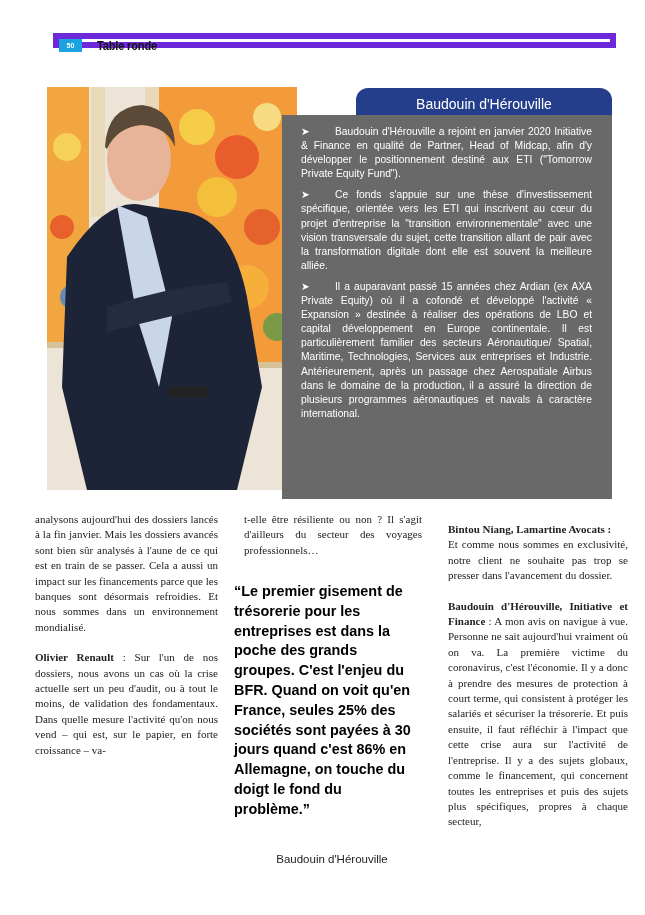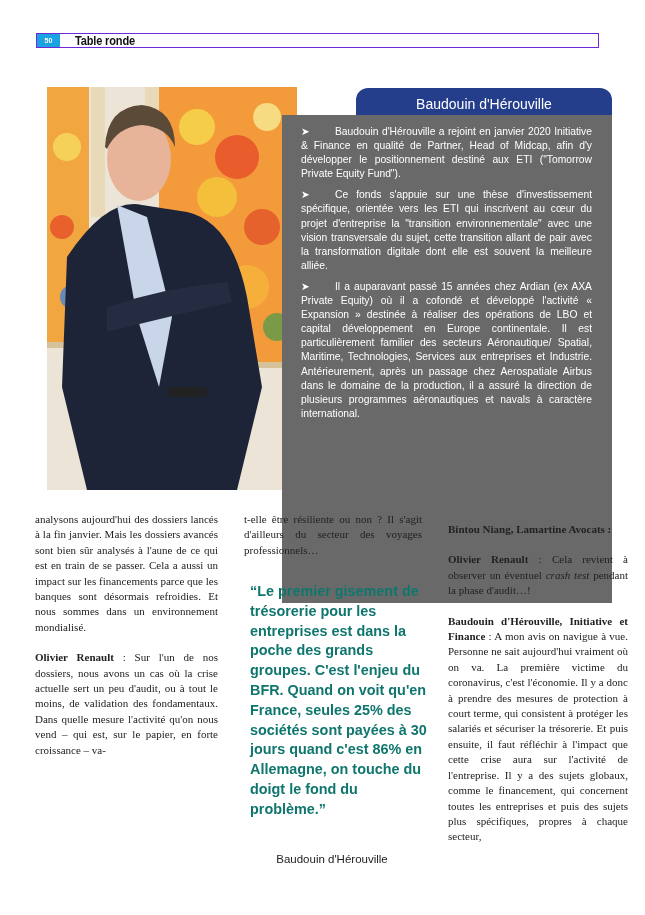--- a/index.html
+++ b/index.html
@@ -1,40 +1,40 @@
 <!DOCTYPE html>
 <html><head>
 <meta charset="utf-8">
 <style>
   html, body { margin: 0; padding: 0; background: #ffffff; }
   body { width: 645px; height: 915px; position: relative; overflow: hidden; font-family: "Liberation Serif", serif; color: #222; }
 
   
-  .header { position: absolute; left: 36px; top: 33px; width: 563px; height: 15px; border: 1px solid #6d28d9; box-sizing: border-box; }
+  .header { position: absolute; left: 53px; top: 33px; width: 563px; height: 15px; border: 6px solid #6d28d9; box-sizing: border-box; }
   .page-num { position: absolute; left: 0; top: 0; width: 23px; height: 13px; background: #1aa3e0; color: #fff; font: bold 7px "Liberation Sans", sans-serif; text-align: center; line-height: 13px; }
   .section-title { position: absolute; left: 38px; top: -1px; font: bold 13px "Liberation Sans", sans-serif; color: #111; letter-spacing: -0.2px; transform: scaleX(0.85); transform-origin: left center; }
 
   
   .photo { position: absolute; left: 47px; top: 87px; width: 250px; height: 403px; overflow: hidden; background: #e9e1d3; }
 
   
   .bio-title { position: absolute; left: 356px; top: 88px; width: 256px; height: 30px; background: #243e8c; border-radius: 12px 12px 0 0; color: #fff; font: 14px "Liberation Sans", sans-serif; text-align: center; line-height: 32px; }
-  .bio-box { position: absolute; left: 282px; top: 115px; width: 330px; height: 488px; background: #6a6969; color: #fff; box-sizing: border-box; padding: 10px 20px 0 19px; font: 10.3px/14.1px "Liberation Sans", sans-serif; }
+  .bio-box { position: absolute; left: 282px; top: 115px; width: 330px; height: 384px; background: #6a6969; color: #fff; box-sizing: border-box; padding: 10px 20px 0 19px; font: 10.3px/14.1px "Liberation Sans", sans-serif; }
   .bio-box p { margin: 0 0 7px 0; text-align: justify; }
   .bio-box .arrow { display: inline-block; width: 34px; text-indent: 0; }
 
   
   .col { position: absolute; font: 11px/15.4px "Liberation Serif", serif; color: #222; text-align: justify; }
   .col p { margin: 0 0 15px 0; }
   .col b { font-weight: bold; }
   .col1 { left: 35px; top: 512px; width: 183px; }
   .col2 { left: 244px; top: 512px; width: 178px; }
   .col3 { left: 448px; top: 522px; width: 180px; }
 
-  .quote { position: absolute; left: 250px; top: 582px; width: 180px; font: bold 14.4px/19.8px "Liberation Sans", sans-serif; color: #0f766e; text-align: left; }
+  .quote { position: absolute; left: 234px; top: 582px; width: 180px; font: bold 14.4px/19.8px "Liberation Sans", sans-serif; color: #000000; text-align: left; }
   .quote-author { position: absolute; left: 242px; top: 853px; width: 180px; text-align: center; font: 11.5px "Liberation Sans", sans-serif; color: #222; }
 </style>
 </head>
 <body>
 
 <div class="header">
   <div class="page-num">50</div>
   <div class="section-title">Table ronde</div>
 </div>
 
@@ -84,16 +84,15 @@
   <p><b>Olivier Renault</b> <span>: Sur l'un de nos dossiers, nous avons  un cas où la crise actuelle sert un peu d'audit, ou à tout le moins, de validation des fondamentaux. Dans quelle mesure l'activité qu'on nous vend – qui est, sur le papier, en forte croissance  – va-</span></p>
 </div>
 
 <div class="col col2">
   <p><span>t-elle être résiliente ou non ? Il s'agit d'ailleurs du secteur des  voyages professionnels…</span></p>
 </div>
 <div class="quote">“Le premier gisement de trésorerie pour les entreprises est dans la poche des grands groupes. C'est l'enjeu du BFR. Quand on voit qu'en France, seules 25% des sociétés sont payées à 30 jours quand c'est 86% en Allemagne, on touche du doigt le fond du problème.”</div>
 <div class="quote-author">Baudouin d'Hérouville</div>
 
 <div class="col col3">
-  <p><b>Bintou Niang, Lamartine Avocats :</b><br></p>
-  <p><b>Olivier Renault</b> <span>: Cela revient à observer un éventuel</span> <i>crash test</i> <span>pendant la phase d'audit…!</span></p>
+  <p><b>Bintou Niang, Lamartine Avocats :</b><br><span>Et comme nous sommes en exclusivité, notre client ne souhaite pas trop se presser dans l'avancement  du dossier.</span></p>
   <p><b>Baudouin d'Hérouville, Initiative et Finance</b> <span>: A mon avis on navigue à vue. Personne ne sait aujourd'hui vraiment où on va. La première victime du coronavirus, c'est l'économie. Il y a donc à prendre des mesures de protection à court terme, qui consistent à protéger les salariés et sécuriser la trésorerie. Et puis ensuite, il faut réfléchir à l'impact que cette crise aura sur l'activité de l'entreprise. Il y a des sujets globaux, comme le financement, qui concernent toutes les entreprises et puis des sujets plus spécifiques, propres à chaque secteur,</span></p>
 </div>
 
 </body></html>

